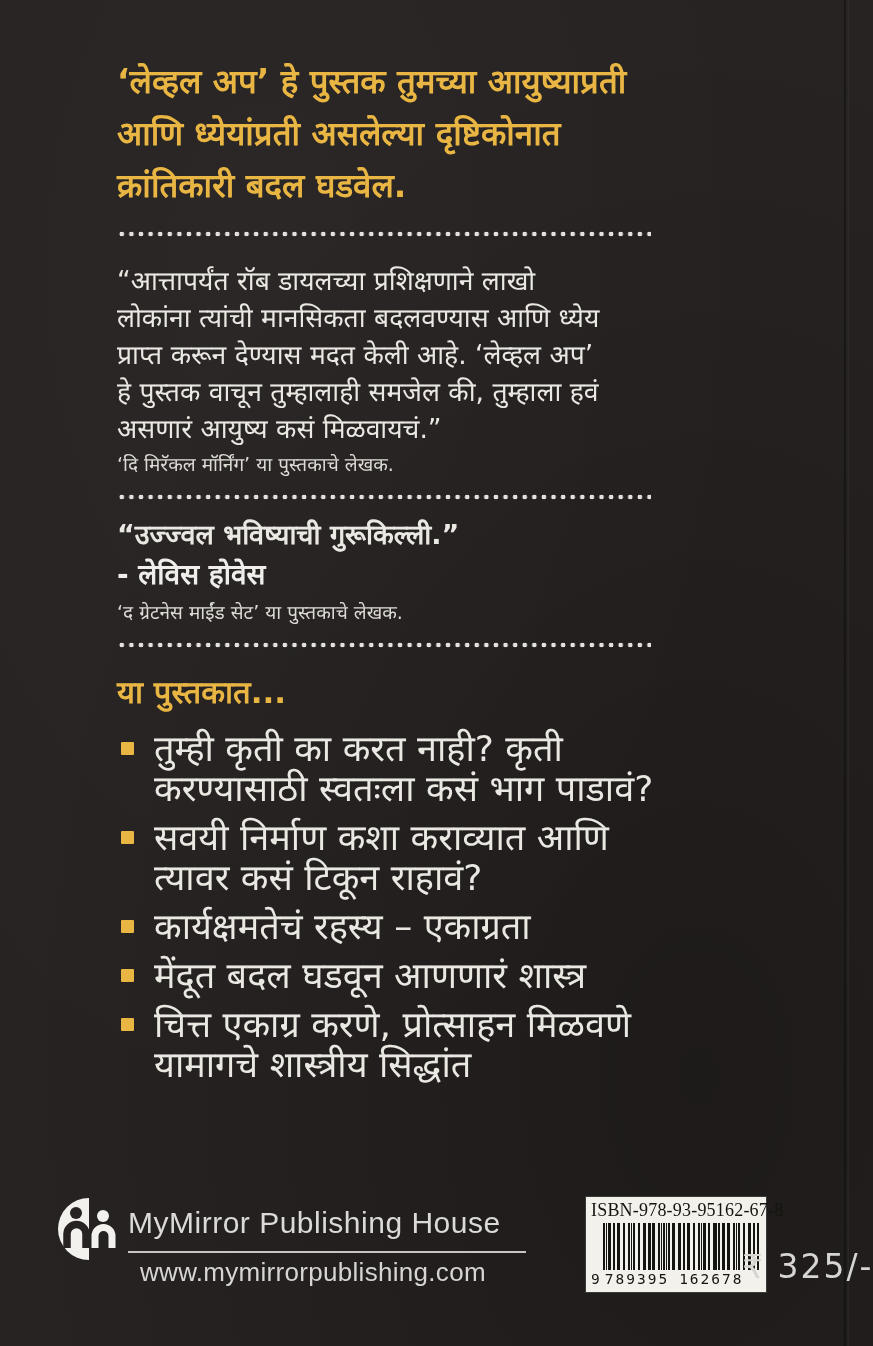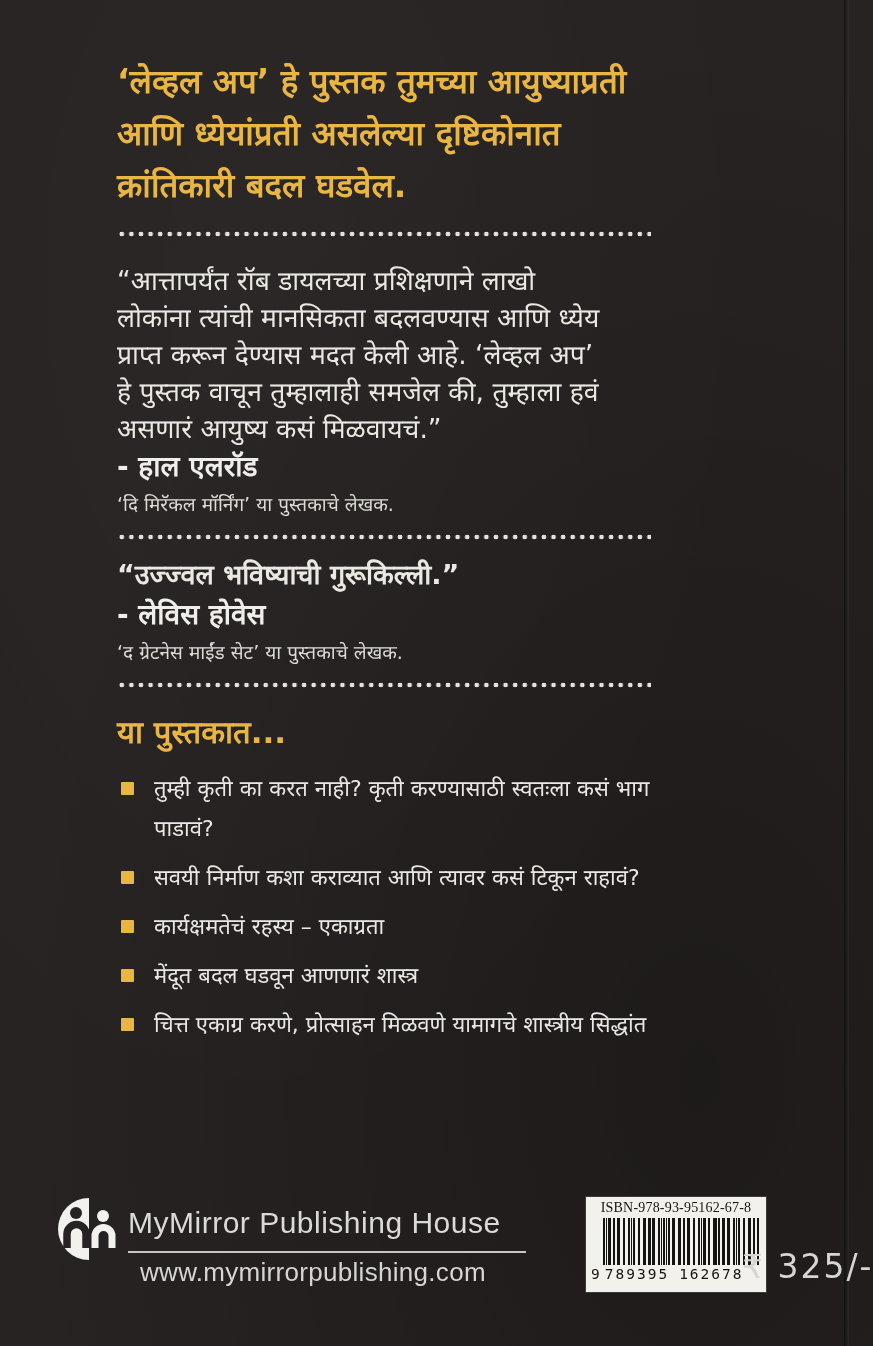--- a/index.html
+++ b/index.html
@@ -44,21 +44,21 @@
   .quote2{color:#eae8e3;font-size:27px;line-height:40px;font-weight:700;margin-top:14px;}
 
   .section-heading{color:#e9b644;font-size:31px;line-height:42px;font-weight:700;margin-top:22px;}
 
   .bullets{margin-top:16px;}
   .bullet{display:flex;align-items:flex-start;margin-bottom:9px;}
   .bullet .sq{
     flex:0 0 auto;width:13px;height:13px;background:#e9b644;
     margin:13px 20px 0 4px;border-radius:1px;
   }
-  .bullet .bt{color:#eae8e3;font-size:22px;line-height:40px;font-weight:500;width:500px;}
+  .bullet .bt{color:#eae8e3;font-size:36px;line-height:40px;font-weight:500;width:500px;}
 
   
   .logo{position:absolute;left:56px;top:1196px;}
   .publisher{
     position:absolute;left:128px;top:1206px;width:440px;
     color:#dbdad7;font-size:30px;font-weight:400;
     font-family:"Liberation Sans", sans-serif;letter-spacing:0.5px;white-space:nowrap;
   }
   .pub-rule{position:absolute;left:128px;top:1251px;width:398px;height:2px;background:#c7c6c3;}
   .website{
@@ -67,21 +67,21 @@
     font-family:"Liberation Sans", sans-serif;letter-spacing:0.3px;white-space:nowrap;
   }
 
   .barcode{
     position:absolute;left:585px;top:1196px;width:182px;height:97px;
     background:#f2f1ec;border:1px solid #3a3a38;box-sizing:border-box;
     padding:3px 5px 2px 5px;
   }
   .bc-isbn{
     font-family:"Liberation Serif", serif;
-    color:#15150f;font-size:14px;text-align:center;white-space:nowrap;letter-spacing:0.2px;
+    color:#15150f;font-size:18px;text-align:center;white-space:nowrap;letter-spacing:0.2px;
   }
   .bc-bars{
     height:47px;margin:2px 2px 0 12px;
     background-image:
       repeating-linear-gradient(90deg,#141410 0 2px,transparent 2px 5px),
       repeating-linear-gradient(90deg,#141410 0 1px,transparent 1px 7px),
       repeating-linear-gradient(90deg,transparent 0 3px,#141410 3px 4px,transparent 4px 11px);
   }
   .bc-digits{
     display:flex;align-items:baseline;
@@ -114,21 +114,20 @@
 
     <div class="dots d1"></div>
 
     <div class="quote">
       <div>“आत्तापर्यंत रॉब डायलच्या प्रशिक्षणाने लाखो</div>
       <div>लोकांना त्यांची मानसिकता बदलवण्यास आणि ध्येय</div>
       <div>प्राप्त करून देण्यास मदत केली आहे. ‘लेव्हल अप’</div>
       <div>हे पुस्तक वाचून तुम्हालाही समजेल की, तुम्हाला हवं</div>
       <div>असणारं आयुष्य कसं मिळवायचं.”</div>
     </div>
-    <div class="author">- हाल एलरॉड</div>
     <div class="author-desc">‘दि मिरॅकल मॉर्निंग’ या पुस्तकाचे लेखक.</div>
 
     <div class="dots d2"></div>
 
     <div class="quote2">“उज्ज्वल भविष्याची गुरूकिल्ली.”</div>
     <div class="author">- लेविस होवेस</div>
     <div class="author-desc">‘द ग्रेटनेस माईंड सेट’ या पुस्तकाचे लेखक.</div>
 
     <div class="dots d3"></div>
 

